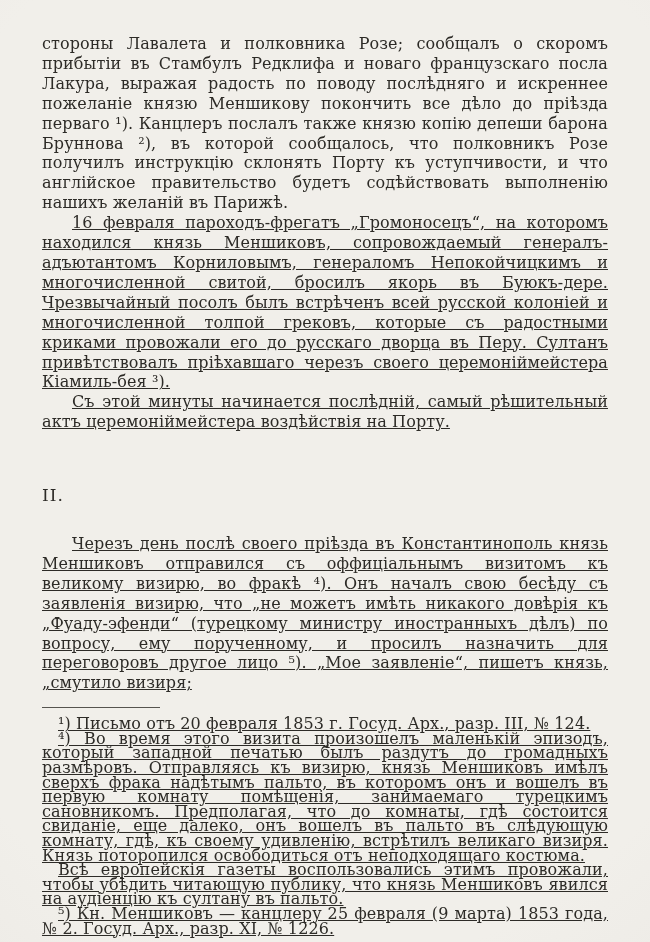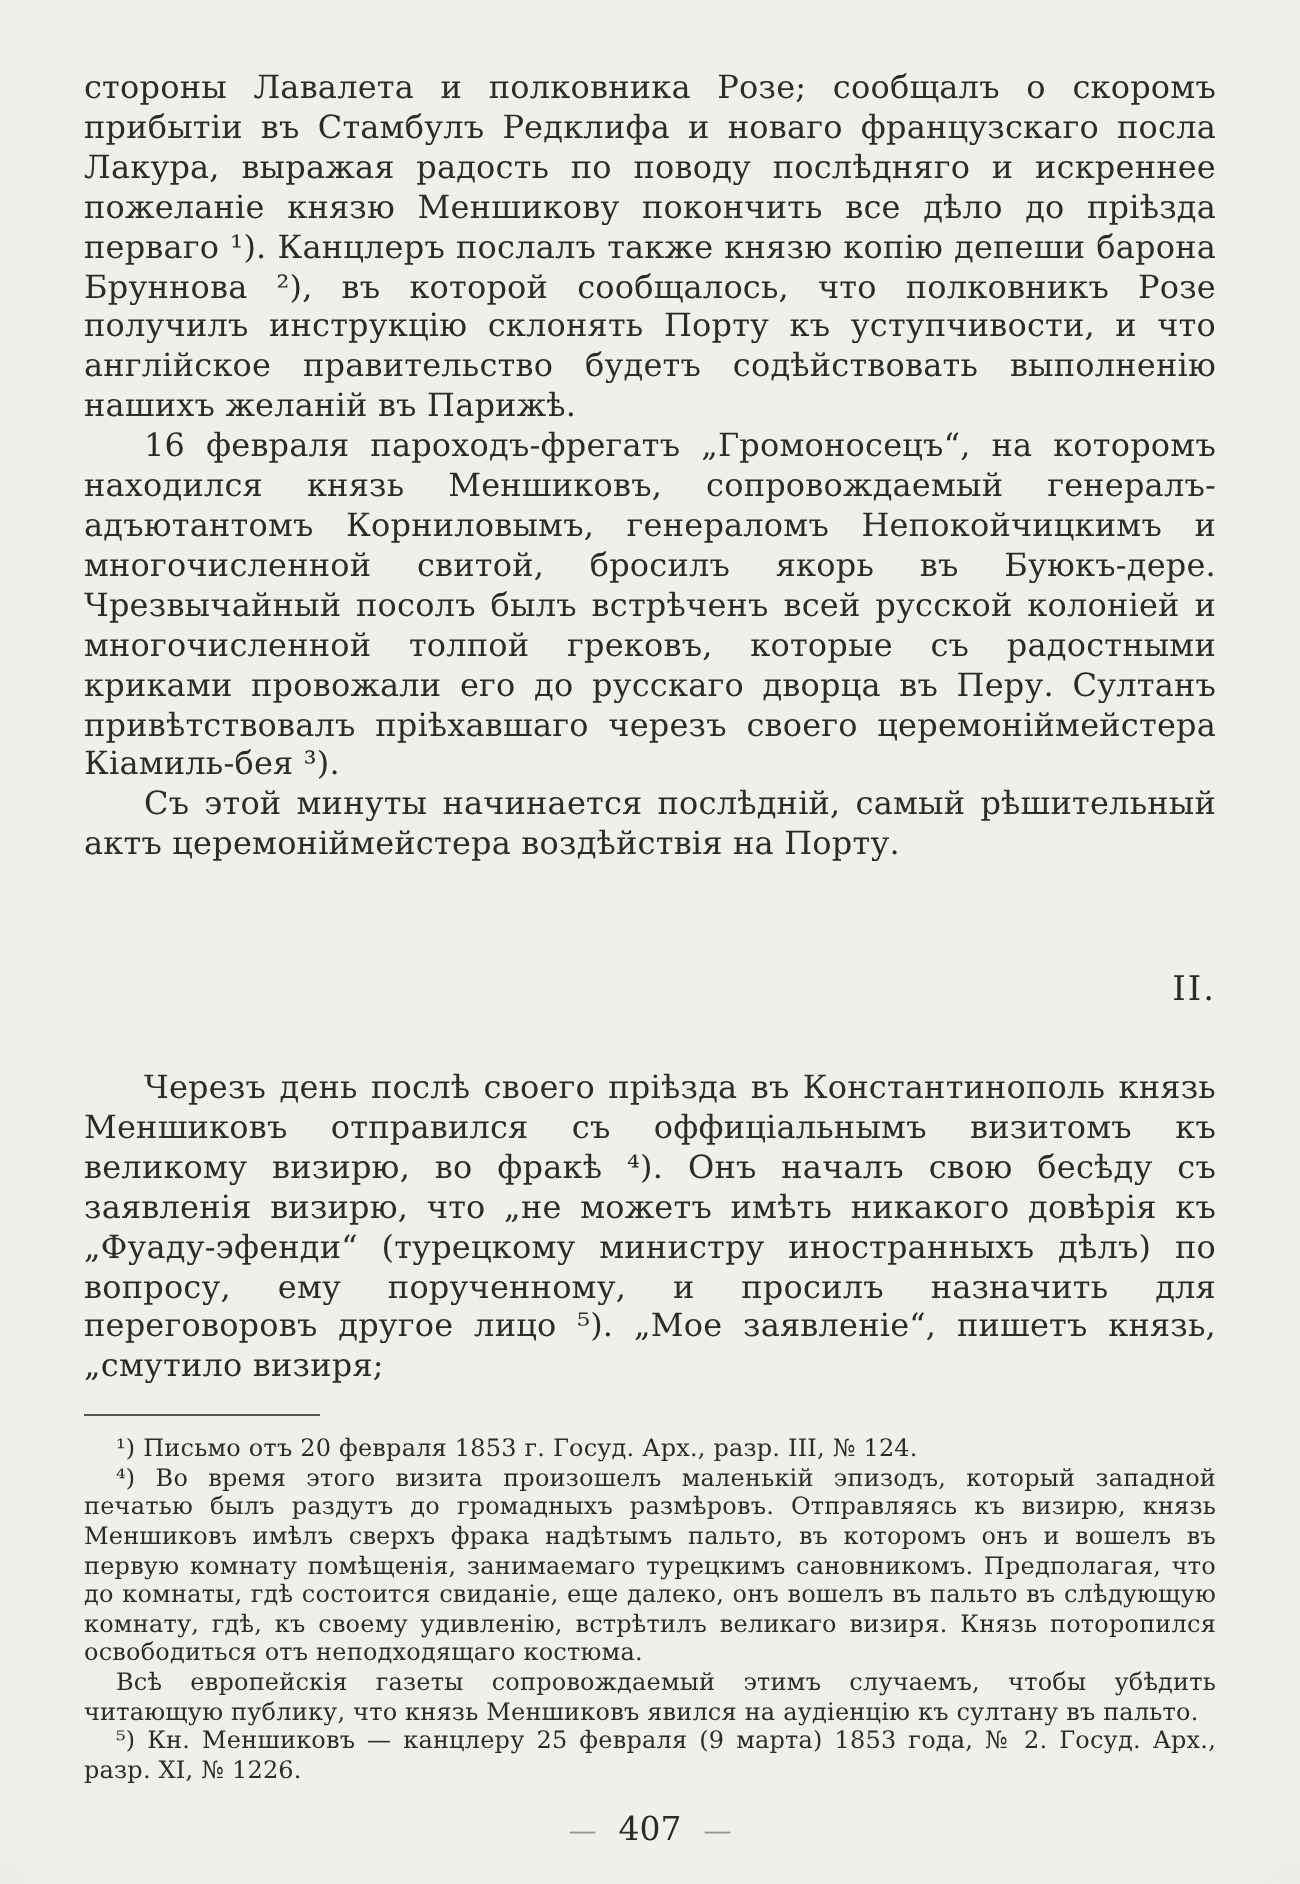--- a/index.html
+++ b/index.html
@@ -13,32 +13,32 @@
     box-sizing: border-box;
     width: 650px; height: 942px;
     padding: 34px 42px 18px 42px;
     display: flex; flex-direction: column;
   }
   .text-block {
     font-size: 16px; line-height: 19.9px;
     text-align: justify; letter-spacing: 0.1px;
   }
   .para { margin: 0; }
-  .para.indent { text-indent: 30px; }
+  .para.indent { text-indent: 30px; text-decoration: underline; }
   .chapter-heading {
     font-size: 17px; font-weight: normal;
-    text-align: right; margin: 54px 0 28px 0; letter-spacing: 1px;
+    text-align: left; margin: 54px 0 28px 0; letter-spacing: 1px;
   }
   .footnote-rule {
     border: none; border-top: 1.2px solid #56544f;
     width: 118px; margin: 14px 0 9px 0;
   }
   .footnotes {
-    font-size: 12px; line-height: 14.6px;
-    text-align: justify; letter-spacing: 0.1px;
+    font-size: 16px; line-height: 14.6px;
+    text-align: justify; letter-spacing: 0.1px; text-decoration: underline;
   }
   .fn { margin: 0; text-indent: 16px; }
   .page-footer {
     margin-top: auto; text-align: center;
     font-size: 16.5px; padding-top: 12px;
   }
   .page-footer .dash { color: #97948e; margin: 0 11px; font-size: 14px; }
 </style>
 </head>
 <body>
@@ -51,21 +51,21 @@
     <p class="para indent">Съ этой минуты начинается послѣдній, самый рѣшительный актъ церемоніймейстера воздѣйствія на Порту.</p>
     <h2 class="chapter-heading">II.</h2>
     <p class="para indent">Черезъ день послѣ своего пріѣзда въ Константинополь князь Меншиковъ отправился съ оффиціальнымъ визитомъ къ великому визирю, во фракѣ ⁴). Онъ началъ свою бесѣду съ заявленія визирю, что „не можетъ имѣть никакого довѣрія къ „Фуаду-эфенди“ (турецкому министру иностранныхъ дѣлъ) по вопросу, ему порученному, и просилъ назначить для переговоровъ другое лицо ⁵). „Мое заявленіе“, пишетъ князь, „смутило визиря;</p>
   </main>
 
   <hr class="footnote-rule">
 
   <section class="footnotes">
     <p class="fn">¹) Письмо отъ 20 февраля 1853 г. Госуд. Арх., разр. III, № 124.</p>
     <p class="fn">⁴) Во время этого визита произошелъ маленькій эпизодъ, который западной печатью былъ раздутъ до громадныхъ размѣровъ. Отправляясь къ визирю, князь Меншиковъ имѣлъ сверхъ фрака надѣтымъ пальто, въ которомъ онъ и вошелъ въ первую комнату помѣщенія, занимаемаго турецкимъ сановникомъ. Предполагая, что до комнаты, гдѣ состоится свиданіе, еще далеко, онъ вошелъ въ пальто въ слѣдующую комнату, гдѣ, къ своему удивленію, встрѣтилъ великаго визиря. Князь поторопился освободиться отъ неподходящаго костюма.</p>
-    <p class="fn">Всѣ европейскія газеты сопровождаемый этимъ случаемъ, чтобы убѣдить читающую публику, что князь Меншиковъ явился на аудіенцію къ султану въ пальто.</p>
+    <p class="fn">Всѣ европейскія газеты воспользовались этимъ провожали, чтобы убѣдить читающую публику, что князь Меншиковъ явился на аудіенцію къ султану въ пальто.</p>
     <p class="fn">⁵) Кн. Меншиковъ — канцлеру 25 февраля (9 марта) 1853 года, № 2. Госуд. Арх., разр. XI, № 1226.</p>
   </section>
 
   <footer class="page-footer">
     <span class="dash">—</span><span class="pagenum">407</span><span class="dash">—</span>
   </footer>
 
 </div>
 
 </body></html>

